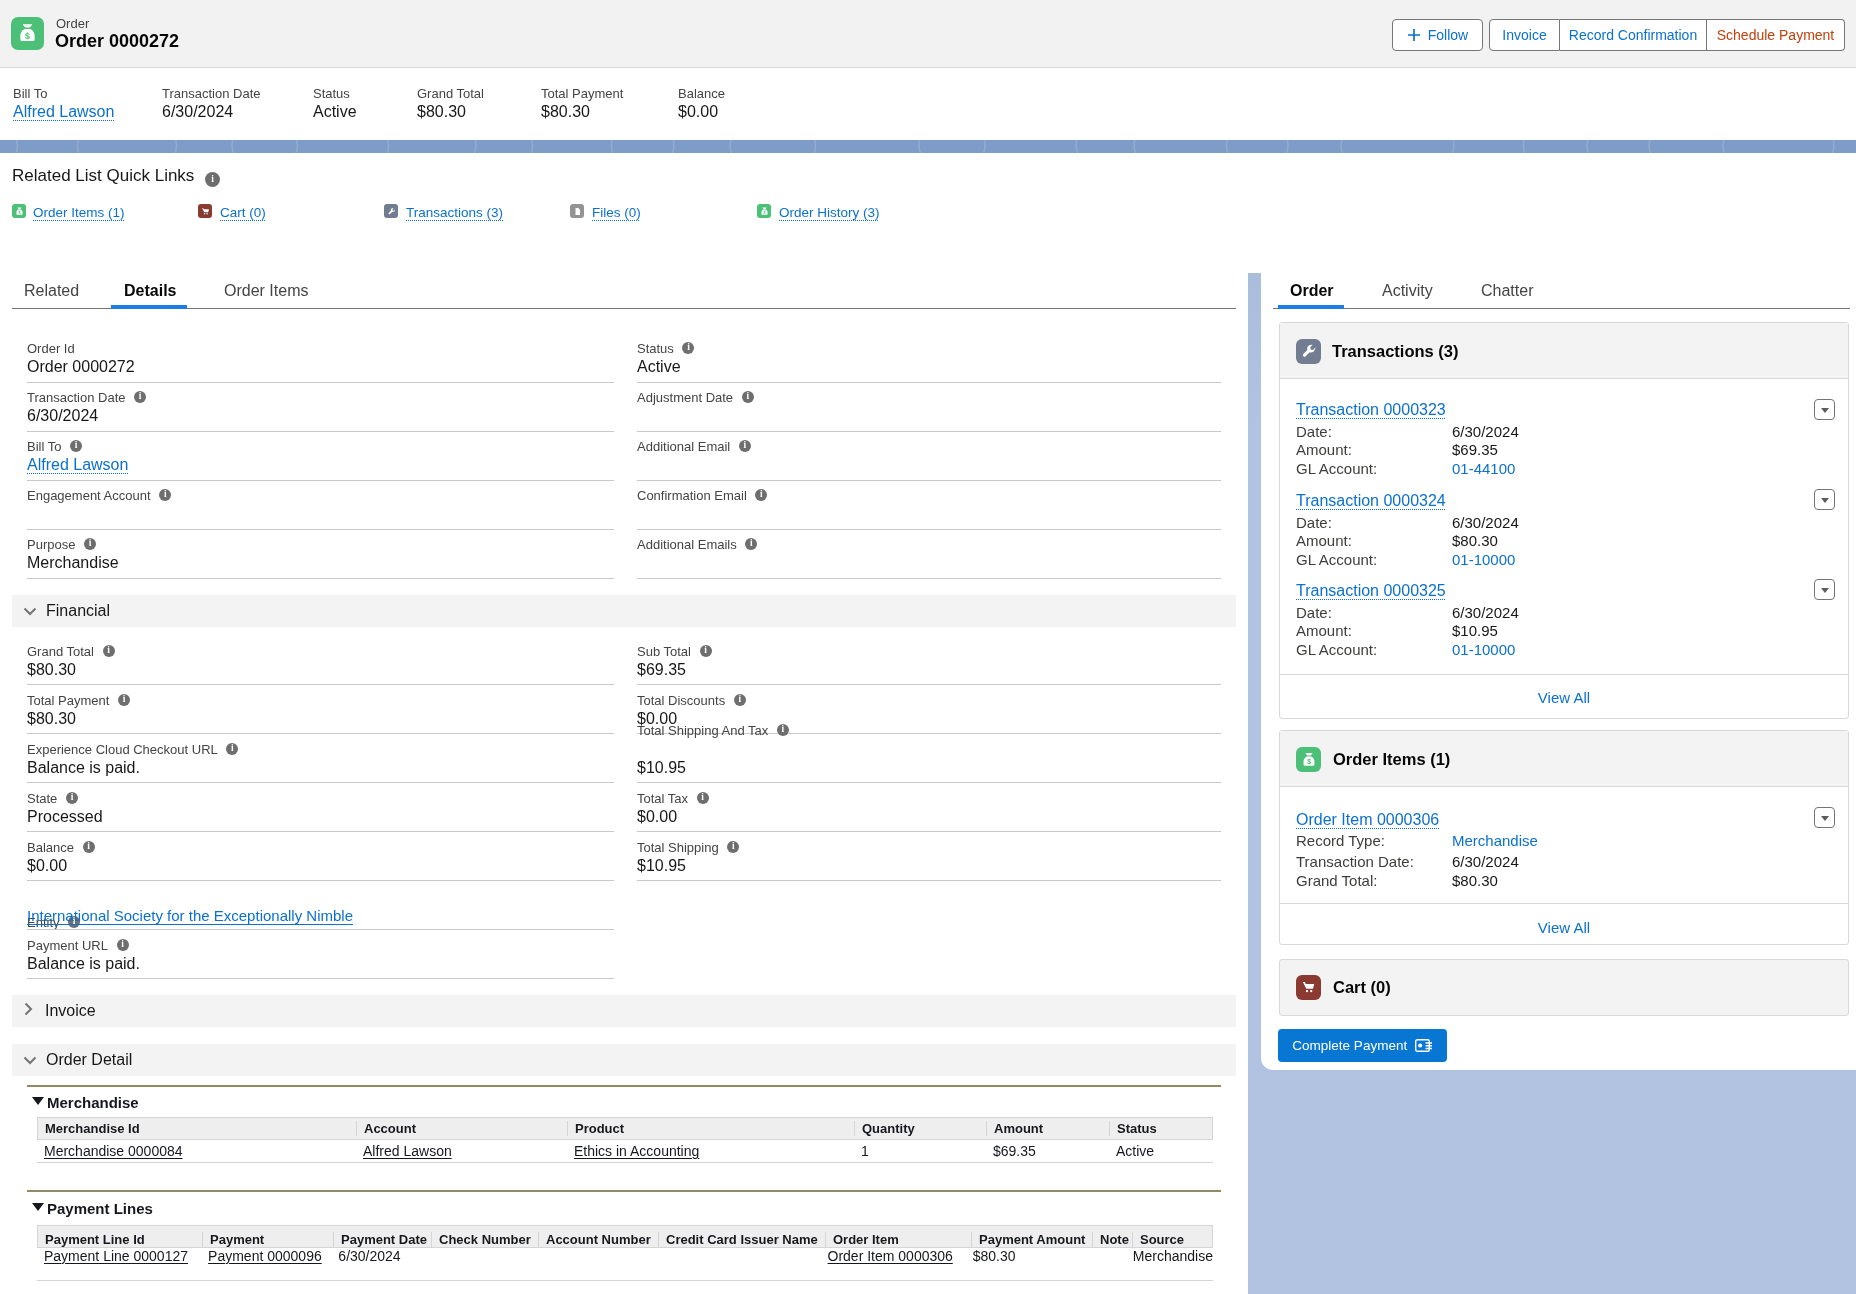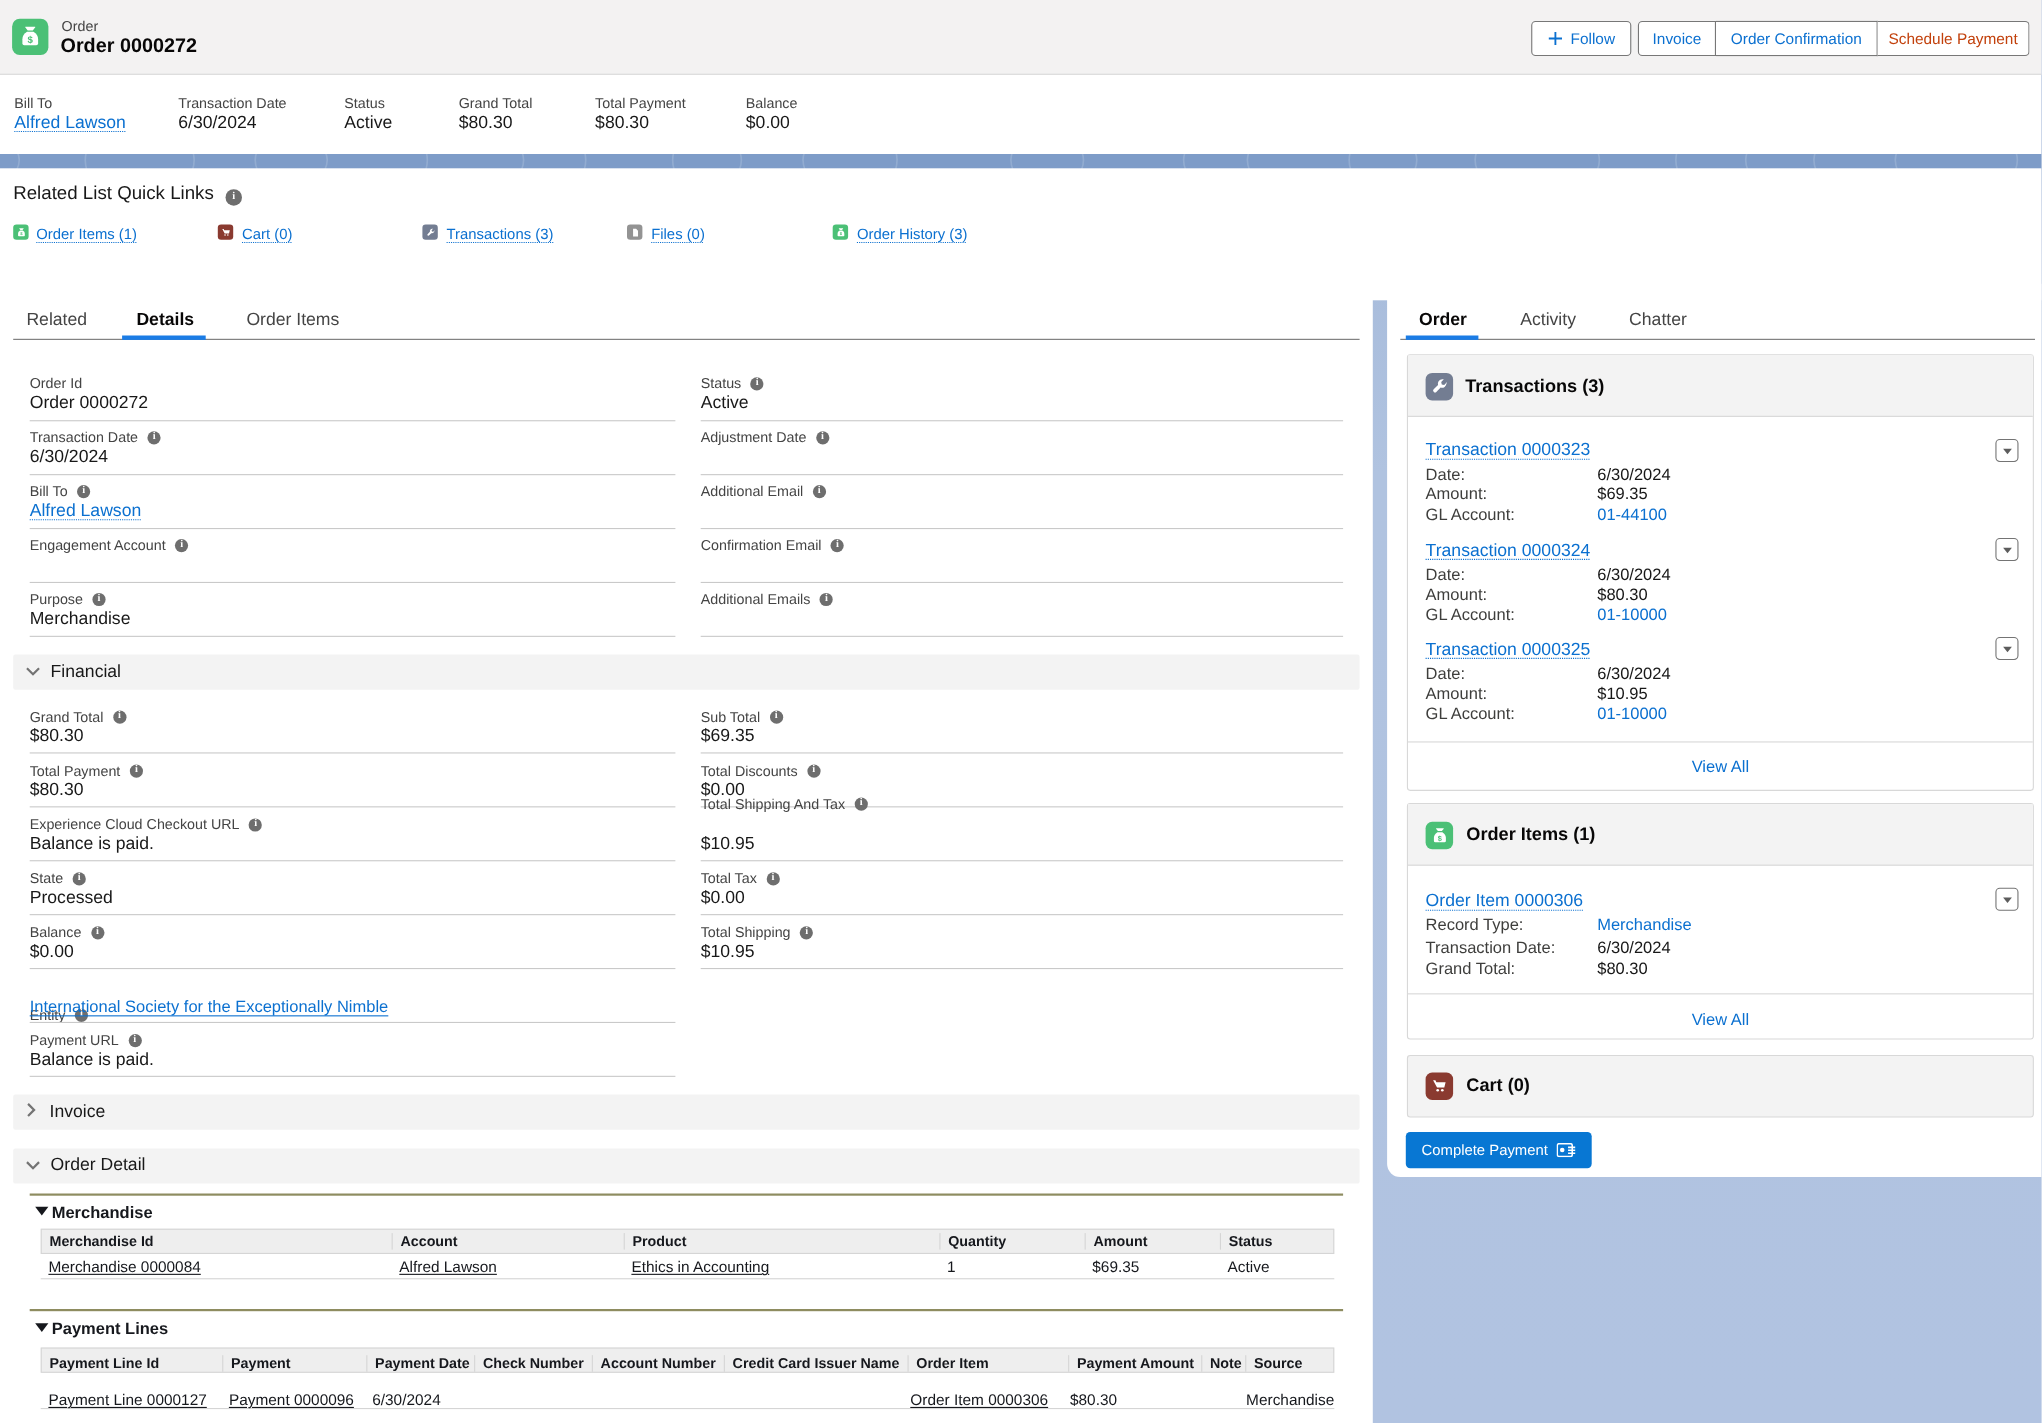--- a/index.html
+++ b/index.html
@@ -98,21 +98,21 @@
   </div>
   <div class="abs" style="left:56px;top:16px;font-size:13px;color:#444;">Order</div>
   <div class="abs" style="left:55px;top:31px;font-size:18px;font-weight:bold;color:#080707;">Order 0000272</div>
   <div class="abs" style="left:1392px;top:19px;width:91px;height:32px;border:1px solid #777;border-radius:4px;background:#fff;
        display:flex;align-items:center;justify-content:center;color:#0b70d0;font-size:14px;">
     <svg width="14" height="14" viewBox="0 0 14 14" style="margin-right:7px">
         <path d="M7 1 v12 M1 7 h12" stroke="#0b70d0" stroke-width="1.7"></path>
       </svg>Follow</div>
   <div class="abs" style="left:1489px;top:19px;height:32px;display:flex;">
     <div style="width:71px;border:1px solid #777;border-radius:4px 0 0 4px;background:#fff;display:flex;align-items:center;justify-content:center;color:#0b70d0;font-size:14px;">Invoice</div>
-    <div style="width:147px;border:1px solid #777;border-left:none;background:#fff;display:flex;align-items:center;justify-content:center;color:#0b70d0;font-size:14px;">Order Confirmation</div>
+    <div style="width:147px;border:1px solid #777;border-left:none;background:#fff;display:flex;align-items:center;justify-content:center;color:#0b70d0;font-size:14px;">Record Confirmation</div>
     <div style="width:138px;border:1px solid #777;border-left:none;border-radius:0 4px 4px 0;background:#fff;display:flex;align-items:center;justify-content:center;color:#c2410c;font-size:14px;">Schedule Payment</div>
   </div>
   <div class="abs lbl" style="left:13px;top:86px;">Bill To</div>
   <a class="lnkd abs" style="left:13px;top:103px;font-size:16px;">Alfred Lawson</a>
   <div class="abs lbl" style="left:162px;top:86px;">Transaction Date</div>
   <div class="abs val" style="left:162px;top:103px;">6/30/2024</div>
   <div class="abs lbl" style="left:313px;top:86px;">Status</div>
   <div class="abs val" style="left:313px;top:103px;">Active</div>
   <div class="abs lbl" style="left:417px;top:86px;">Grand Total</div>
   <div class="abs val" style="left:417px;top:103px;">$80.30</div>
@@ -291,21 +291,21 @@
       <div style="width:131px;padding-left:7px;border-right:1px solid #d5d5d5;">Payment</div>
       <div style="width:98px;padding-left:7px;border-right:1px solid #d5d5d5;">Payment Date</div>
       <div style="width:107px;padding-left:7px;border-right:1px solid #d5d5d5;">Check Number</div>
       <div style="width:120px;padding-left:7px;border-right:1px solid #d5d5d5;">Account Number</div>
       <div style="width:167px;padding-left:7px;border-right:1px solid #d5d5d5;">Credit Card Issuer Name</div>
       <div style="width:146px;padding-left:7px;border-right:1px solid #d5d5d5;">Order Item</div>
       <div style="width:121px;padding-left:7px;border-right:1px solid #d5d5d5;">Payment Amount</div>
       <div style="width:40px;padding-left:7px;border-right:1px solid #d5d5d5;">Note</div>
       <div style="flex:1;padding-left:7px;">Source</div>
     </div>
-    <div style="display:flex;height:33px;border-bottom:1px solid #d5d5d5;font-size:14px;color:#16181d;align-items:flex-end;">
+    <div style="display:flex;height:33px;border-bottom:1px solid #d5d5d5;font-size:14px;color:#16181d;align-items:flex-start;">
       <div style="width:165px;padding-left:7px;"><a class="dlnk">Payment Line 0000127</a></div>
       <div style="width:131px;padding-left:7px;"><a class="dlnk">Payment 0000096</a></div>
       <div style="width:98px;padding-left:7px;">6/30/2024</div>
       <div style="width:107px;"></div>
       <div style="width:120px;"></div>
       <div style="width:167px;"></div>
       <div style="width:146px;padding-left:7px;"><a class="dlnk">Order Item 0000306</a></div>
       <div style="width:121px;padding-left:7px;">$80.30</div>
       <div style="width:40px;"></div>
       <div style="flex:1;padding-left:7px;">Merchandise</div>

